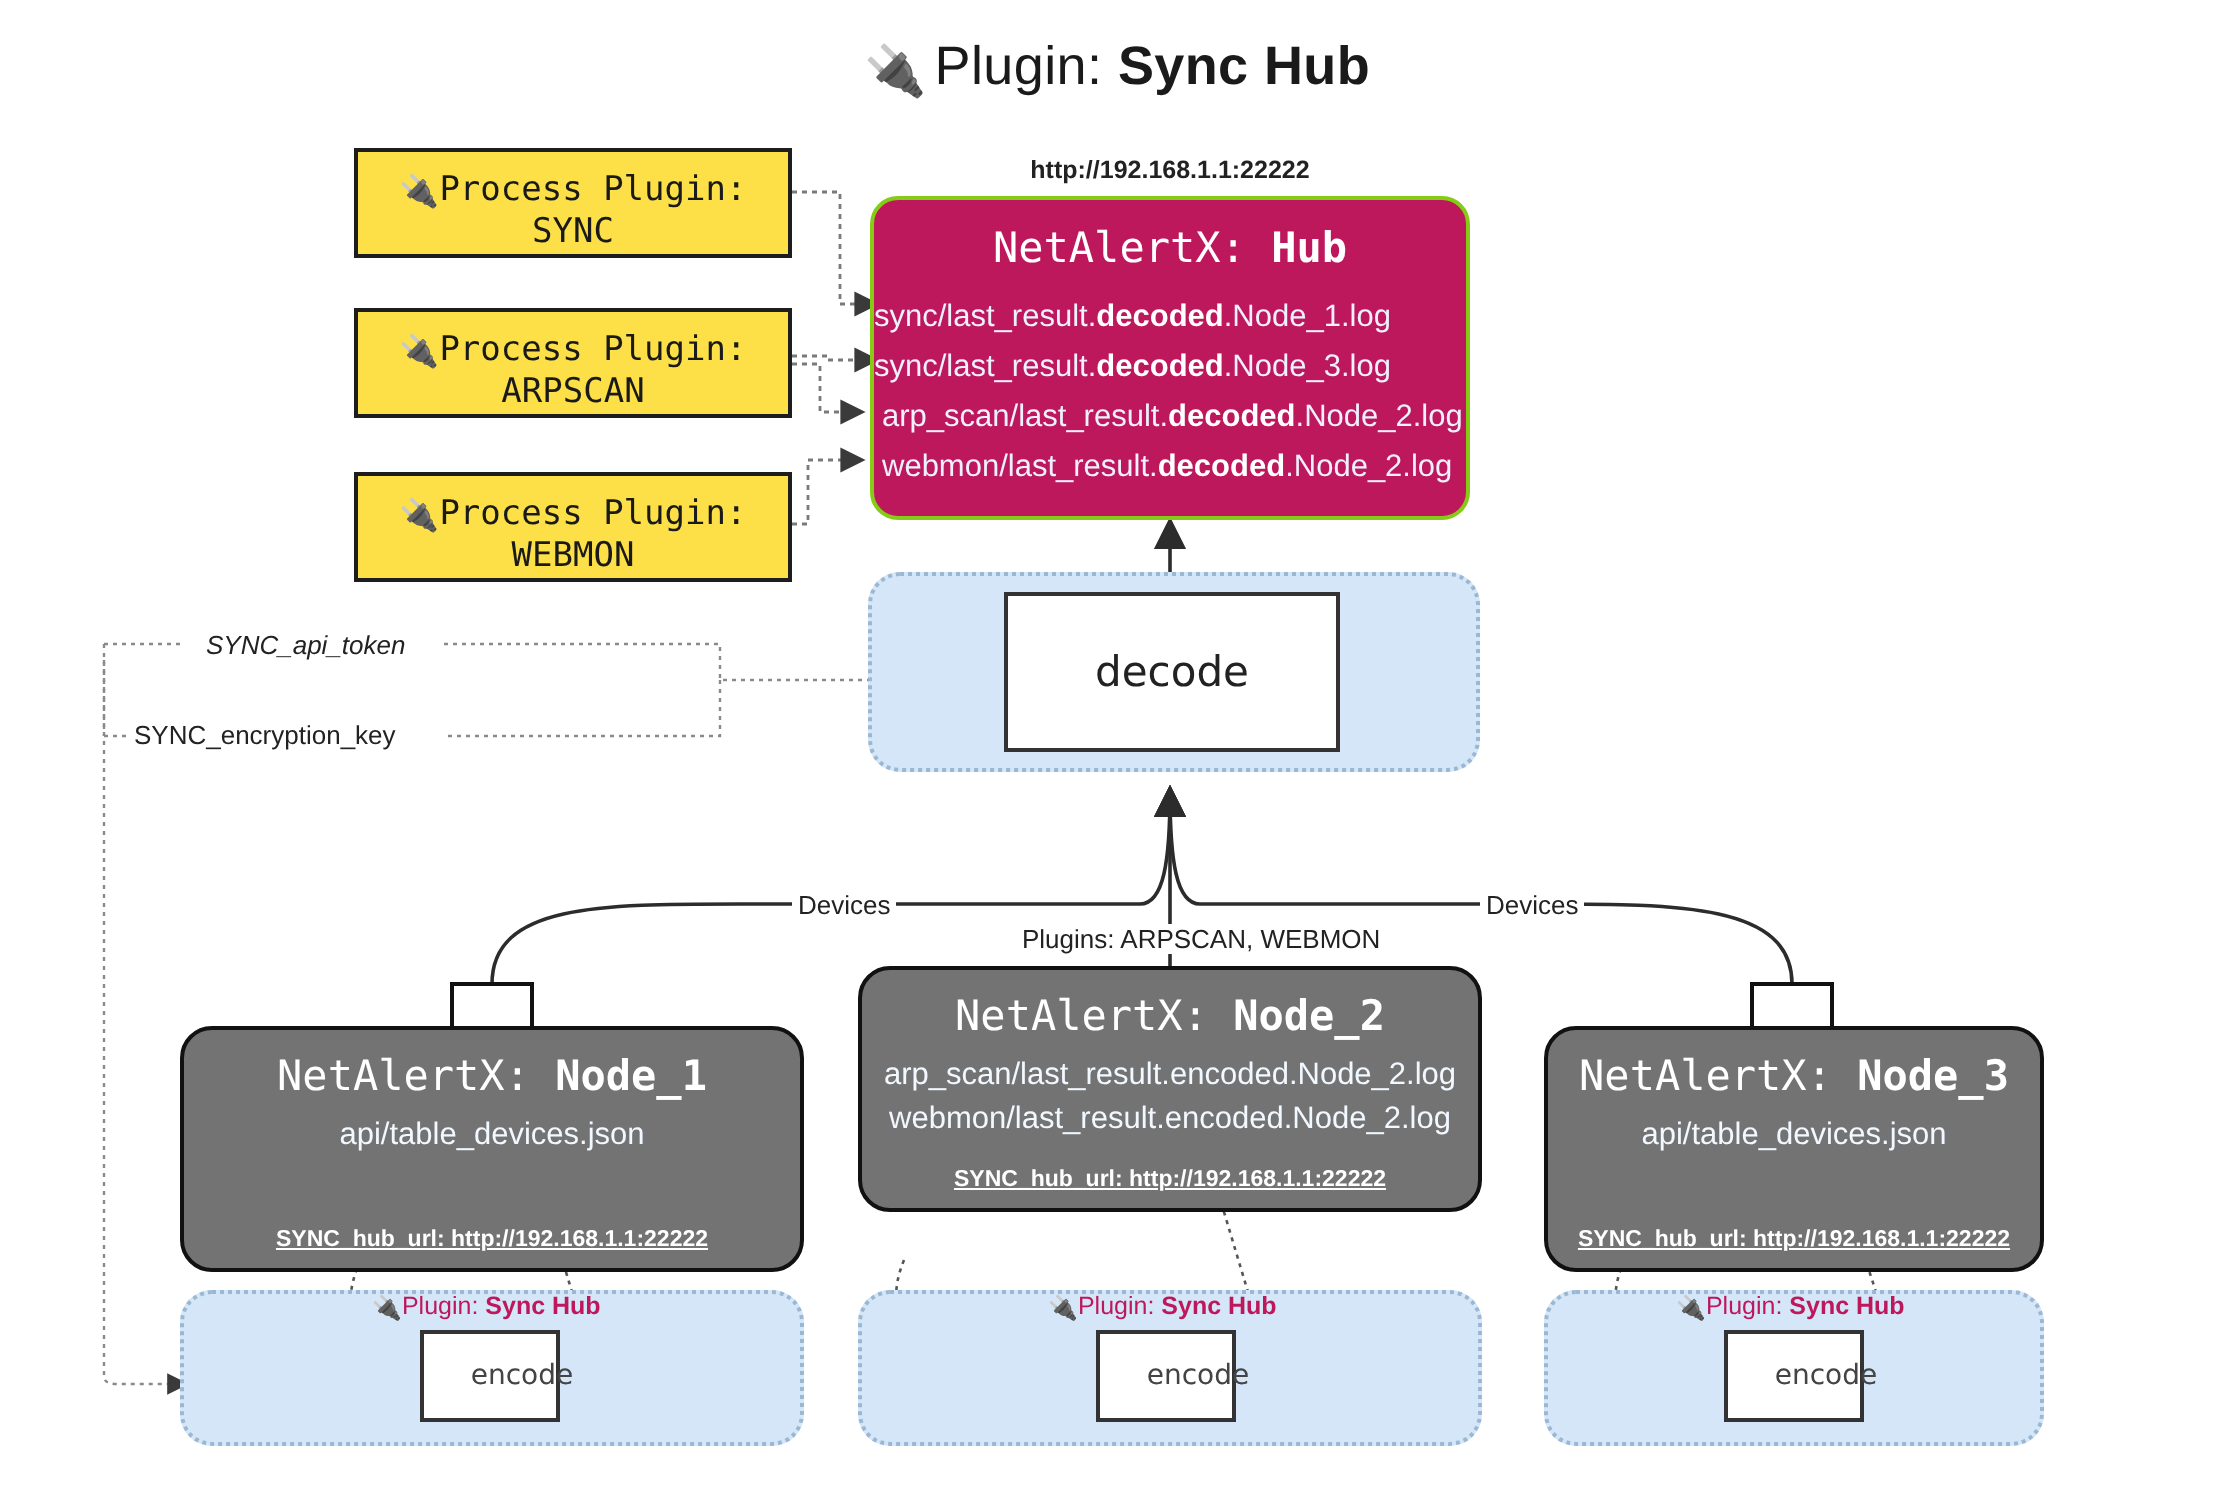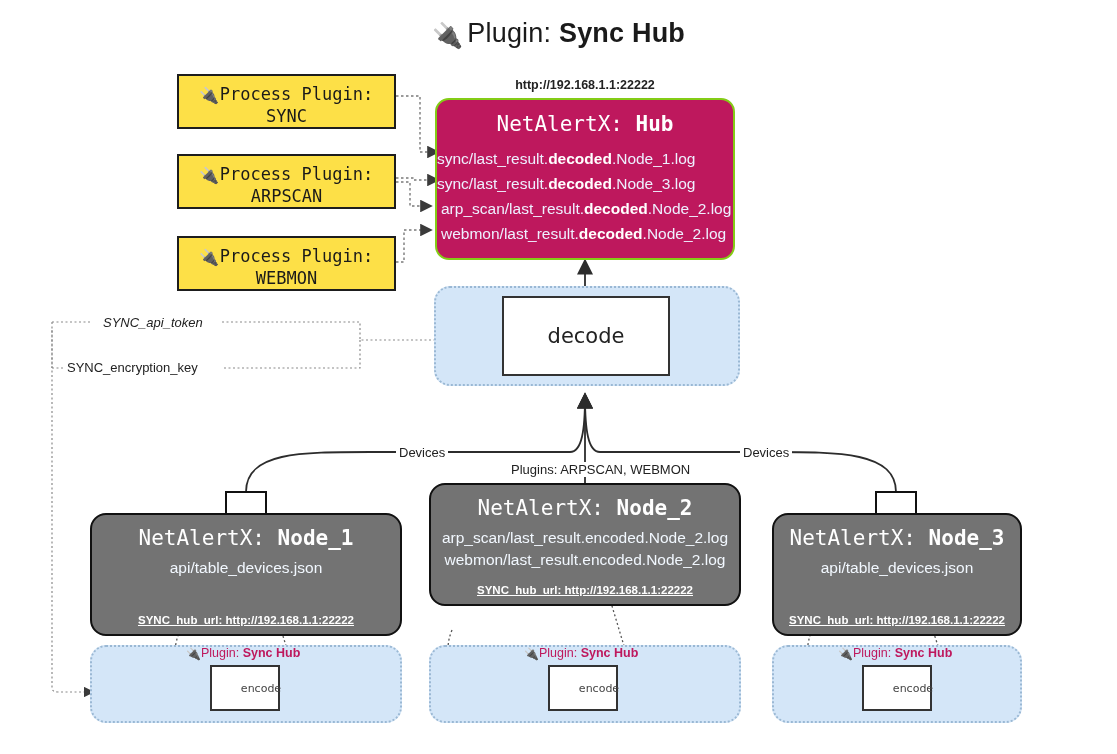--- a/index.html
+++ b/index.html
@@ -39,21 +39,21 @@
           font-weight:bold;width:300px;}
 
   
   .palebox{background:#d4e6f8;border:2px dotted #9ab8d4;border-radius:16px;}
 
   
   .opbox{background:#fff;border:2px solid #333;display:flex;
          align-items:center;justify-content:center;
          font-family:"DejaVu Sans",sans-serif;}
   #decode{font-size:21px;color:#222;}
-  .encbox{font-size:11px;color:#444;padding-left:32px;}
+  .encbox{font-size:14px;color:#444;padding-left:32px;}
 
   
   .nodebox{background:#737373;border:2px solid #111;border-radius:16px;
            color:#fff;display:flex;flex-direction:column;align-items:center;}
   .nodebox .ntitle{font-family:"DejaVu Sans Mono",monospace;font-size:21px;
                    margin-top:11px;}
   .nodebox .ntitle b{font-weight:bold;}
   .nodebox .nline{font-size:15.5px;color:#f2f8ff;margin-top:9px;white-space:nowrap;}
   .nodebox .nurl{font-size:11.5px;color:#ffffff;font-weight:bold;
                  position:absolute;bottom:8px;left:0;width:100%;text-align:center;

